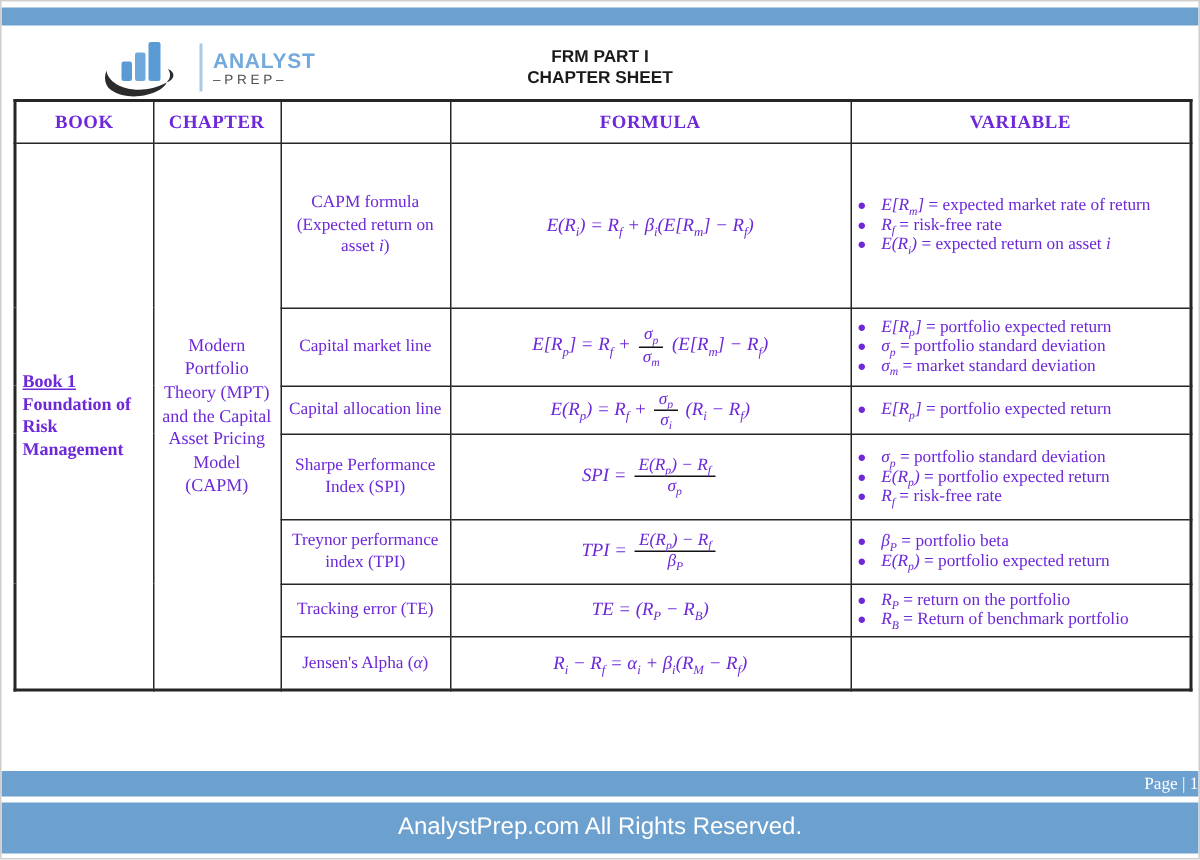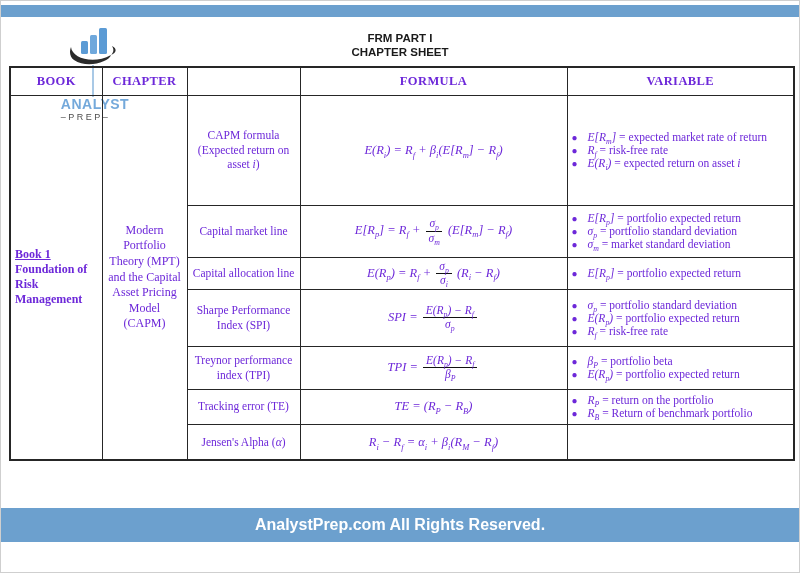--- a/index.html
+++ b/index.html
@@ -13,21 +13,21 @@
     margin: 0 auto;
     border: 1px solid #cfcfcf;
   }
   .accent-bar {
     position: absolute; left: 0; right: 0;
     background: #6ca0ce;
   }
   .top-bar { top: 4px; height: 12px; }
 
   
-  .logo { position: absolute; left: 58px; top: 24px; display: flex; align-items: center; flex-direction: column; }
+  .logo { position: absolute; left: 58px; top: 24px; display: flex; align-items: center; }
   .logo-icon { width: 72px; height: 40px; }
   .logo-divider { width: 2px; height: 32px; background: #a9c9e6; margin: 0 7px 0 2px; }
   .logo-words { display: flex; flex-direction: column; line-height: 1; font-family: "Liberation Sans", sans-serif; }
   .logo-top { color: #74a9db; font-weight: bold; font-size: 14px; letter-spacing: 0.5px; }
   .logo-bottom { color: #4d4d4d; font-size: 9px; letter-spacing: 2.5px; margin-top: 2px; }
 
   
   .doc-title {
     position: absolute; left: 0; right: 0; top: 30px;
     text-align: center;
@@ -73,23 +73,23 @@
   .vcontent { flex: 1; }
 
   
   .page-bar {
     top: 513px; height: 17px;
     font-family: Liberation Serif, serif;
     color: #ffffff; font-size: 11.5px;
     display: flex; align-items: center; justify-content: flex-end;
   }
   .copyright-bar {
-    top: 507px; height: 34px;
+    top: 534px; height: 34px;
     font-family: "Liberation Sans", sans-serif;
-    color: #ffffff; font-size: 16px; font-weight: bold;
+    color: #ffffff; font-size: 16px; font-weight: normal;
     display: flex; align-items: center; justify-content: center;
   }
 </style>
 </head>
 <body>
 
 <div class="page">
 
   <div class="accent-bar top-bar"></div>
 

